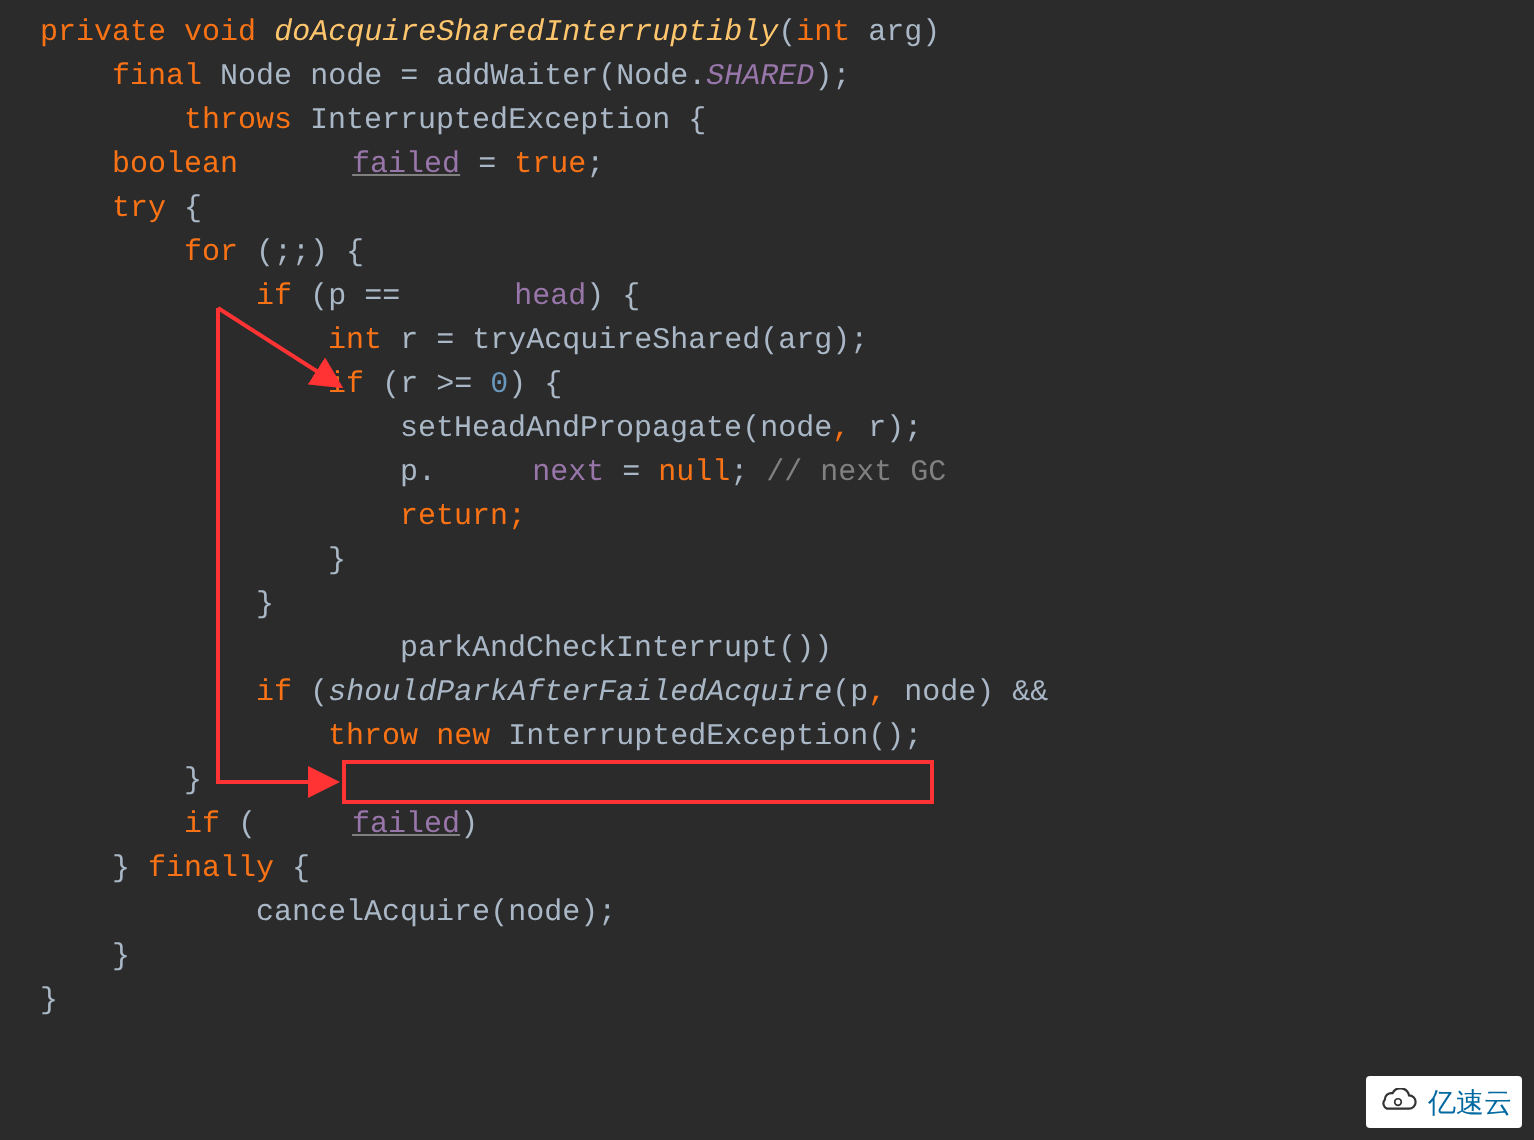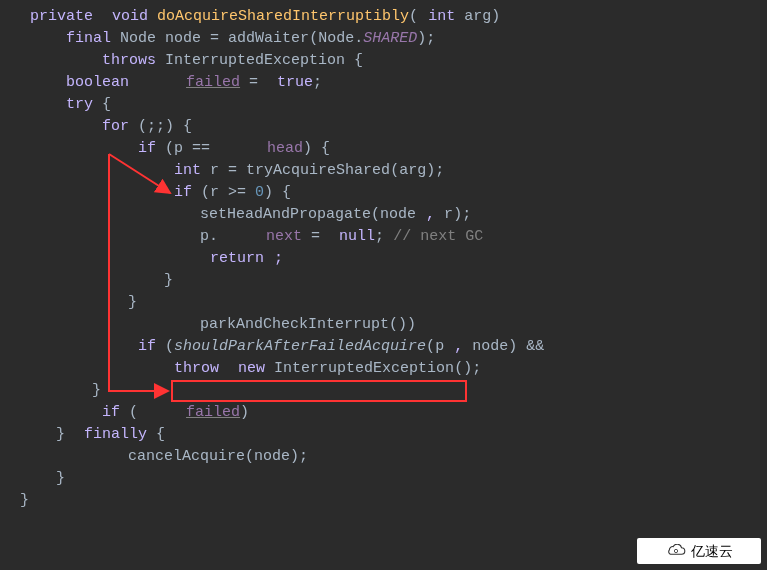--- a/index.html
+++ b/index.html
@@ -9,41 +9,41 @@
       font-size: 15px;
       line-height: 22px;
       width: 767px;
       height: 570px;
       overflow: hidden;
       position: relative;
       padding: 6px 0 0 20px;
       color: #a9b7c6;
     }
     .line { white-space: pre; }
-    .kw { color: #c4b5fd; margin-left: 10px; }
-    .method-def { color: #ffc66d; }
+    .kw { color: #f97316; }
+    .method-def { color: #ffc66d; font-style: italic; }
     .field { color: #9876aa; margin-left: 48px; }
     .static-field { color: #9876aa; font-style: italic; }
     .italic-call { color: #a9b7c6; font-style: italic; }
     .num { color: #6897bb; }
     .comment { color: #808080; }
     .underline { text-decoration: underline; text-decoration-color: #808080; }
     .highlight-box {
       position: absolute;
       border: 2px solid #ff3333;
       pointer-events: none;
     }
     .watermark {
       position: absolute;
       bottom: 6px;
       right: 6px;
       background: #fff;
-      padding: 2px 28px;
+      padding: 2px 5px;
       font-size: 14px;
-      color: #000000;
+      color: #0369a1;
       font-family: sans-serif;
       border-radius: 2px;
       display: flex;
       align-items: center;
       gap: 4px;
     }
     .watermark svg { width: 22px; height: 14px; }
     svg.arrows { position: absolute; top: 0; left: 0; pointer-events: none; }
   </style>
 </head>

